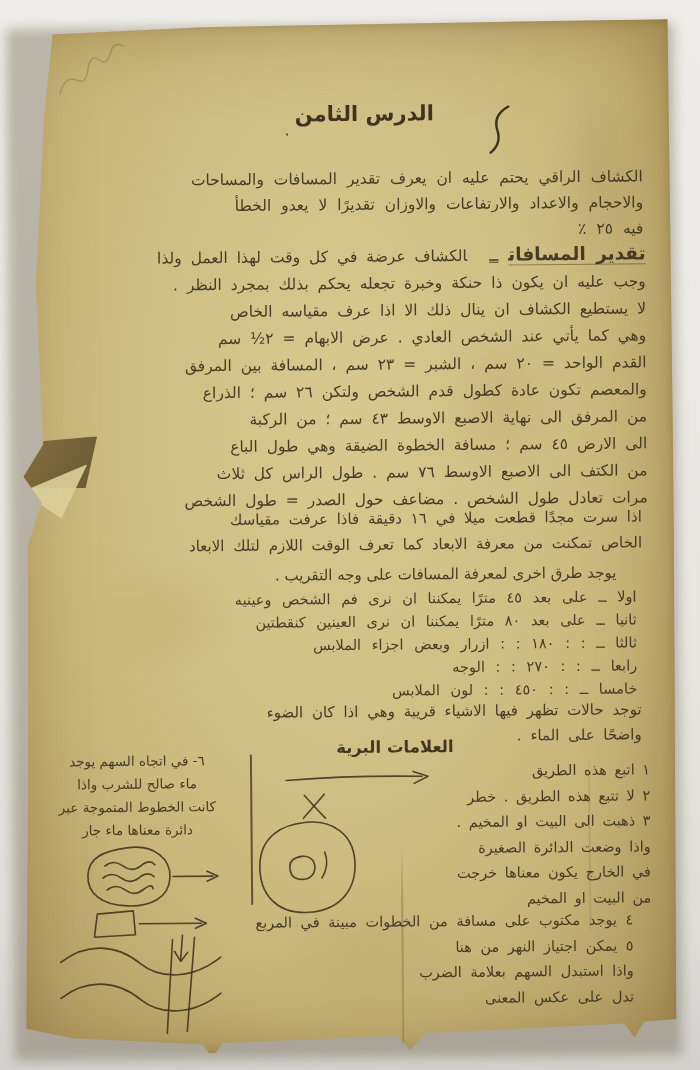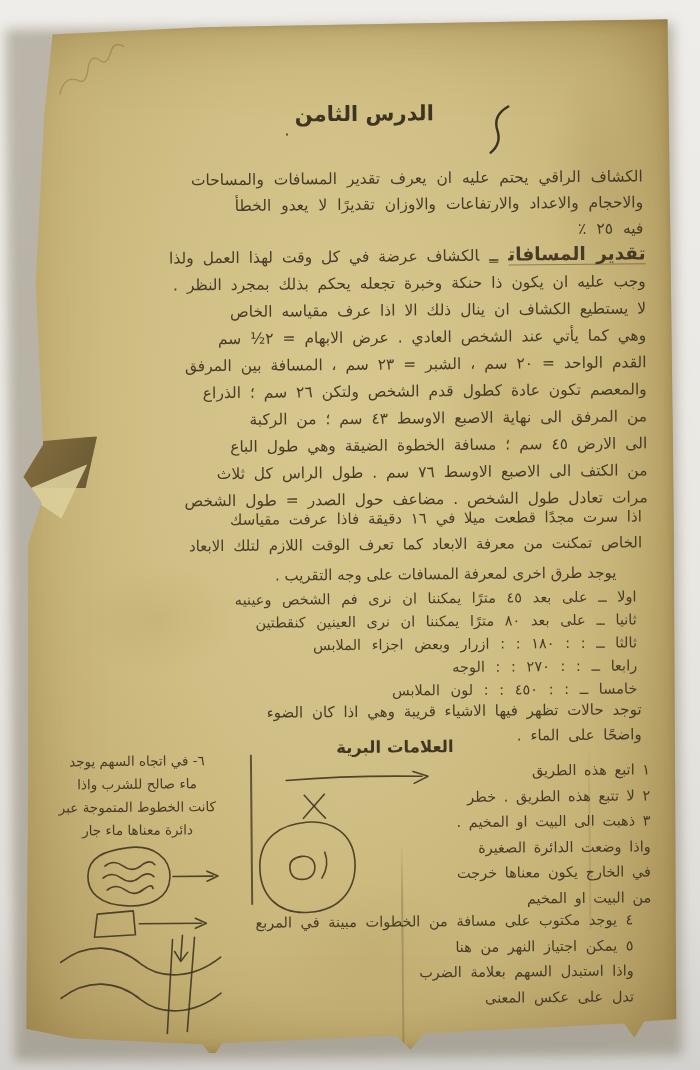--- a/index.html
+++ b/index.html
@@ -35,21 +35,21 @@
   .ln{white-space:nowrap;line-height:inherit;}
   .block{position:absolute;text-align:right;}
   .title{
     position:absolute;top:80px;left:220px;width:280px;text-align:center;
     font-size:21px;font-weight:bold;letter-spacing:1px;color:rgba(55,44,27,.95);
   }
   .title-dot{position:absolute;top:98px;left:280px;font-size:16px;color:rgba(55,44,27,.9);}
   .intro{top:144px;right:30px;width:606px;font-size:15.5px;line-height:26px;word-spacing:5px;}
   .distances{top:220px;right:28px;width:615px;font-size:15.5px;line-height:27px;word-spacing:4px;}
   .sec-head{font-size:18.5px;font-weight:bold;margin-left:10px;border-bottom:1px solid rgba(60,48,30,.45);}
-  .dash{margin-left:10px;text-decoration:underline;}
+  .dash{margin-left:22px;text-decoration:underline;}
   .pacing{top:484px;right:34px;width:606px;font-size:15px;line-height:26px;word-spacing:4px;}
   .methods{top:544px;right:60px;width:560px;font-size:15px;}
   .estlist{top:566px;right:40px;width:600px;font-size:14.5px;line-height:23px;word-spacing:6px;}
   .visnote{top:678px;right:36px;width:600px;font-size:15px;line-height:25px;word-spacing:4px;}
   .signs-heading{
     position:absolute;top:716px;left:300px;width:170px;text-align:center;
     font-size:16.5px;font-weight:bold;color:rgba(58,46,28,.95);
   }
   .watercol{top:726px;left:14px;width:226px;text-align:center;font-size:13.5px;line-height:23px;}
   .divider-v{position:absolute;left:240px;top:732px;width:1.5px;height:150px;background:rgba(60,48,30,.75);}

